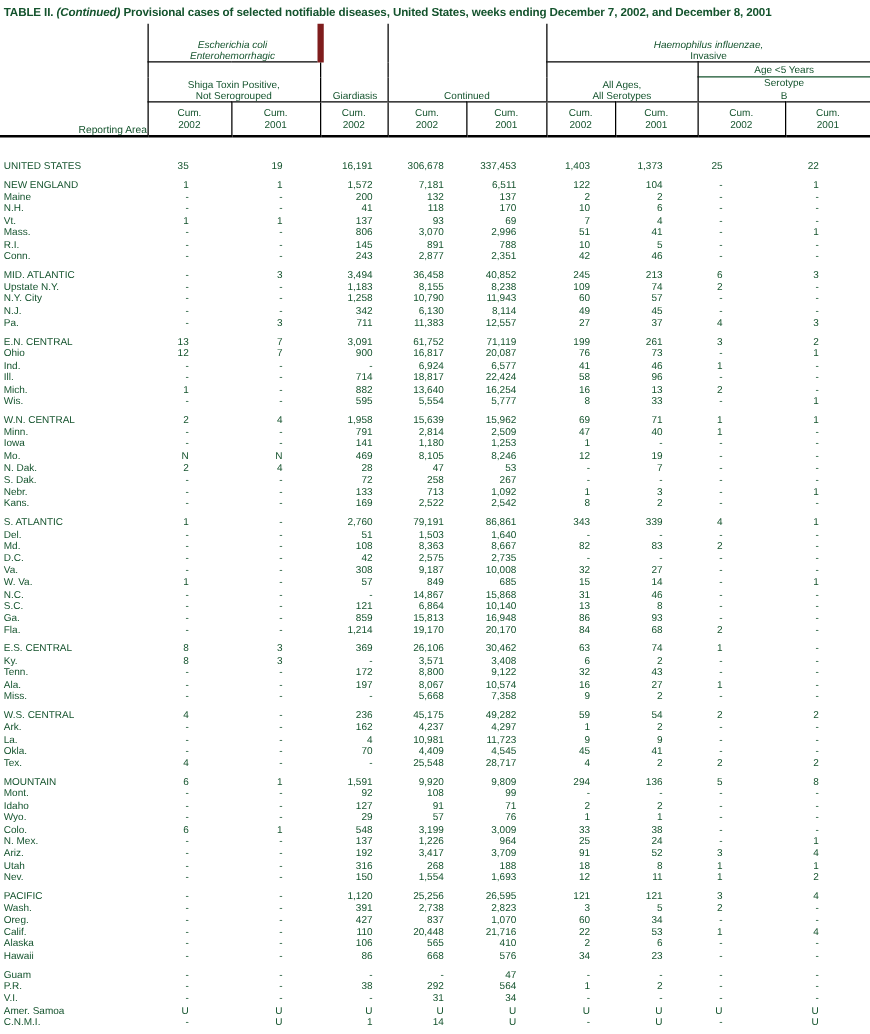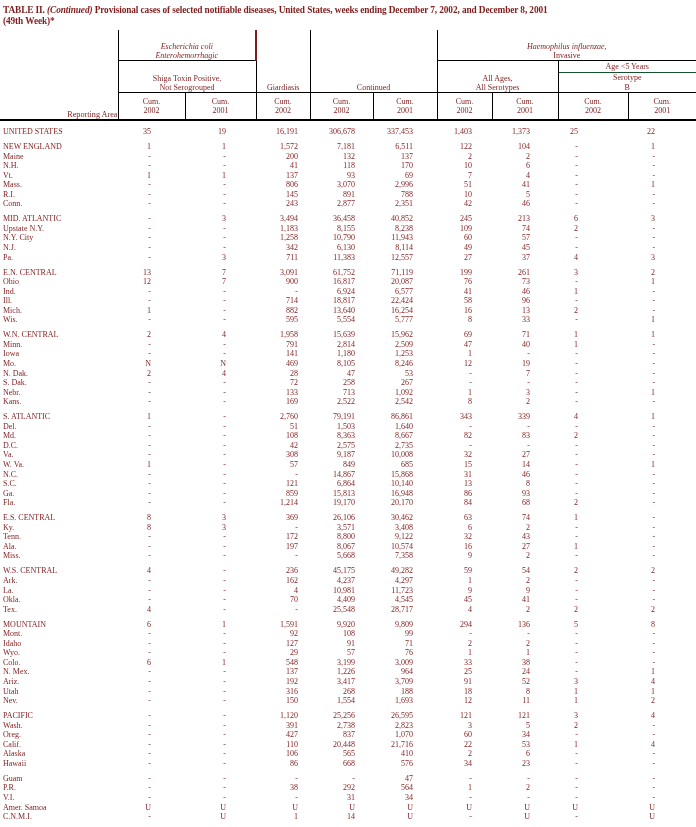--- a/index.html
+++ b/index.html
@@ -1,33 +1,33 @@
 <!DOCTYPE html>
 <html><head>
 <meta charset="utf-8">
 <style>
   html, body { margin: 0; padding: 0; background: #ffffff; }
   .page {
     width: 696px; height: 827px;
-    background: #ffffff; color: #7f1d1d;
-    font-family: Liberation Serif, serif;
+    background: #ffffff; color: #14532d;
+    font-family: Liberation Sans, sans-serif;
     position: relative; overflow: hidden;
     box-sizing: border-box; padding: 5px 0 0 0;
   }
   .title { font-size: 9.3px; font-weight: bold; line-height: 11px; padding: 0 2px 0 3px; letter-spacing: -0.1px; }
   .title .cont { font-style: italic; }
 
   table.rpt { border-collapse: collapse; table-layout: fixed; width: 696px; margin-top: 3px; }
   table.rpt th, table.rpt td { padding: 0; margin: 0; font-weight: normal; }
 
   
   thead th { font-size: 8px; font-weight: bold; line-height: 9.2px; text-align: center; vertical-align: bottom; }
   th.ra-head { text-align: right; vertical-align: bottom; padding-left: 3px; padding-bottom: 2px;
                border-right: 1px solid #000; border-bottom: 2px solid #000; font-size: 8.2px; }
-  th.ec-group { border-right: 2px solid #7f1d1d; border-bottom: 1px solid #000; padding-bottom: 1px; height: 30px; }
+  th.ec-group { border-right: 5px solid #7f1d1d; border-bottom: 1px solid #000; padding-bottom: 1px; height: 30px; }
   th.ec-group .it { font-style: italic; }
   th.gia-head { border-right: 1px solid #000; padding-bottom: 2px; }
   th.gon-head { border-right: 1px solid #000; padding-bottom: 2px; }
   th.hi-group { border-bottom: 1px solid #000; padding-bottom: 2px; }
   th.hi-group .it { font-style: italic; }
   th.ec-sub  { border-right: 1px solid #000; padding-bottom: 2px; }
   th.allages { border-right: 1px solid #000; padding-bottom: 2px; }
   th.age5    { border-bottom: 1px solid #14532d; height: 11px; vertical-align: middle; }
   th.serob   { vertical-align: middle; height: 19px; }
   tr.cumrow th { border-top: 1px solid #000; border-bottom: 2px solid #000; height: 26px; vertical-align: middle; line-height: 9.5px; }
@@ -45,36 +45,35 @@
   tbody td:nth-child(2)  { padding-right: 34px; }
   tbody td:nth-child(3)  { padding-right: 30px; }
   tbody td:nth-child(4)  { padding-right: 12px; }
   tbody td:nth-child(5)  { padding-right: 18px; }
   tbody td:nth-child(6)  { padding-right: 24px; }
   tbody td:nth-child(7)  { padding-right: 20px; }
   tbody td:nth-child(8)  { padding-right: 28px; }
   tbody td:nth-child(9)  { padding-right: 50px; }
   tbody td:nth-child(10) { padding-right: 41px; }
   tbody tr.gap td { padding-top: 5.5px; }
-  tbody tr:first-child td { padding-top: 6px; }
+  tbody tr:first-child td { padding-top: 18px; }
   tbody tr:last-child td { border-bottom: 2px solid #000; padding-bottom: 13px; }
 
   
   .footnotes { font-size: 8px; line-height: 10px; padding-left: 3px; margin-top: 2px; }
   .fn-seg1 { display: inline-block; width: 100px; }
   .fn-seg2 { display: inline-block; width: 82px; }
 </style>
 </head>
 <body>
 
 <div class="page">
 
   <div class="title">
     <div><span>TABLE II. </span><span class="cont">(Continued)</span><span> Provisional cases of selected notifiable diseases, United States, weeks ending December 7, 2002, and December 8, 2001</span></div>
-    <div>(49th Week)*</div>
   </div>
 
   <table class="rpt">
     <colgroup>
       <col style="width:118px">
         <col style="width:67px">
         <col style="width:71px">
       <col style="width:54px">
         <col style="width:63px">
         <col style="width:64px">

